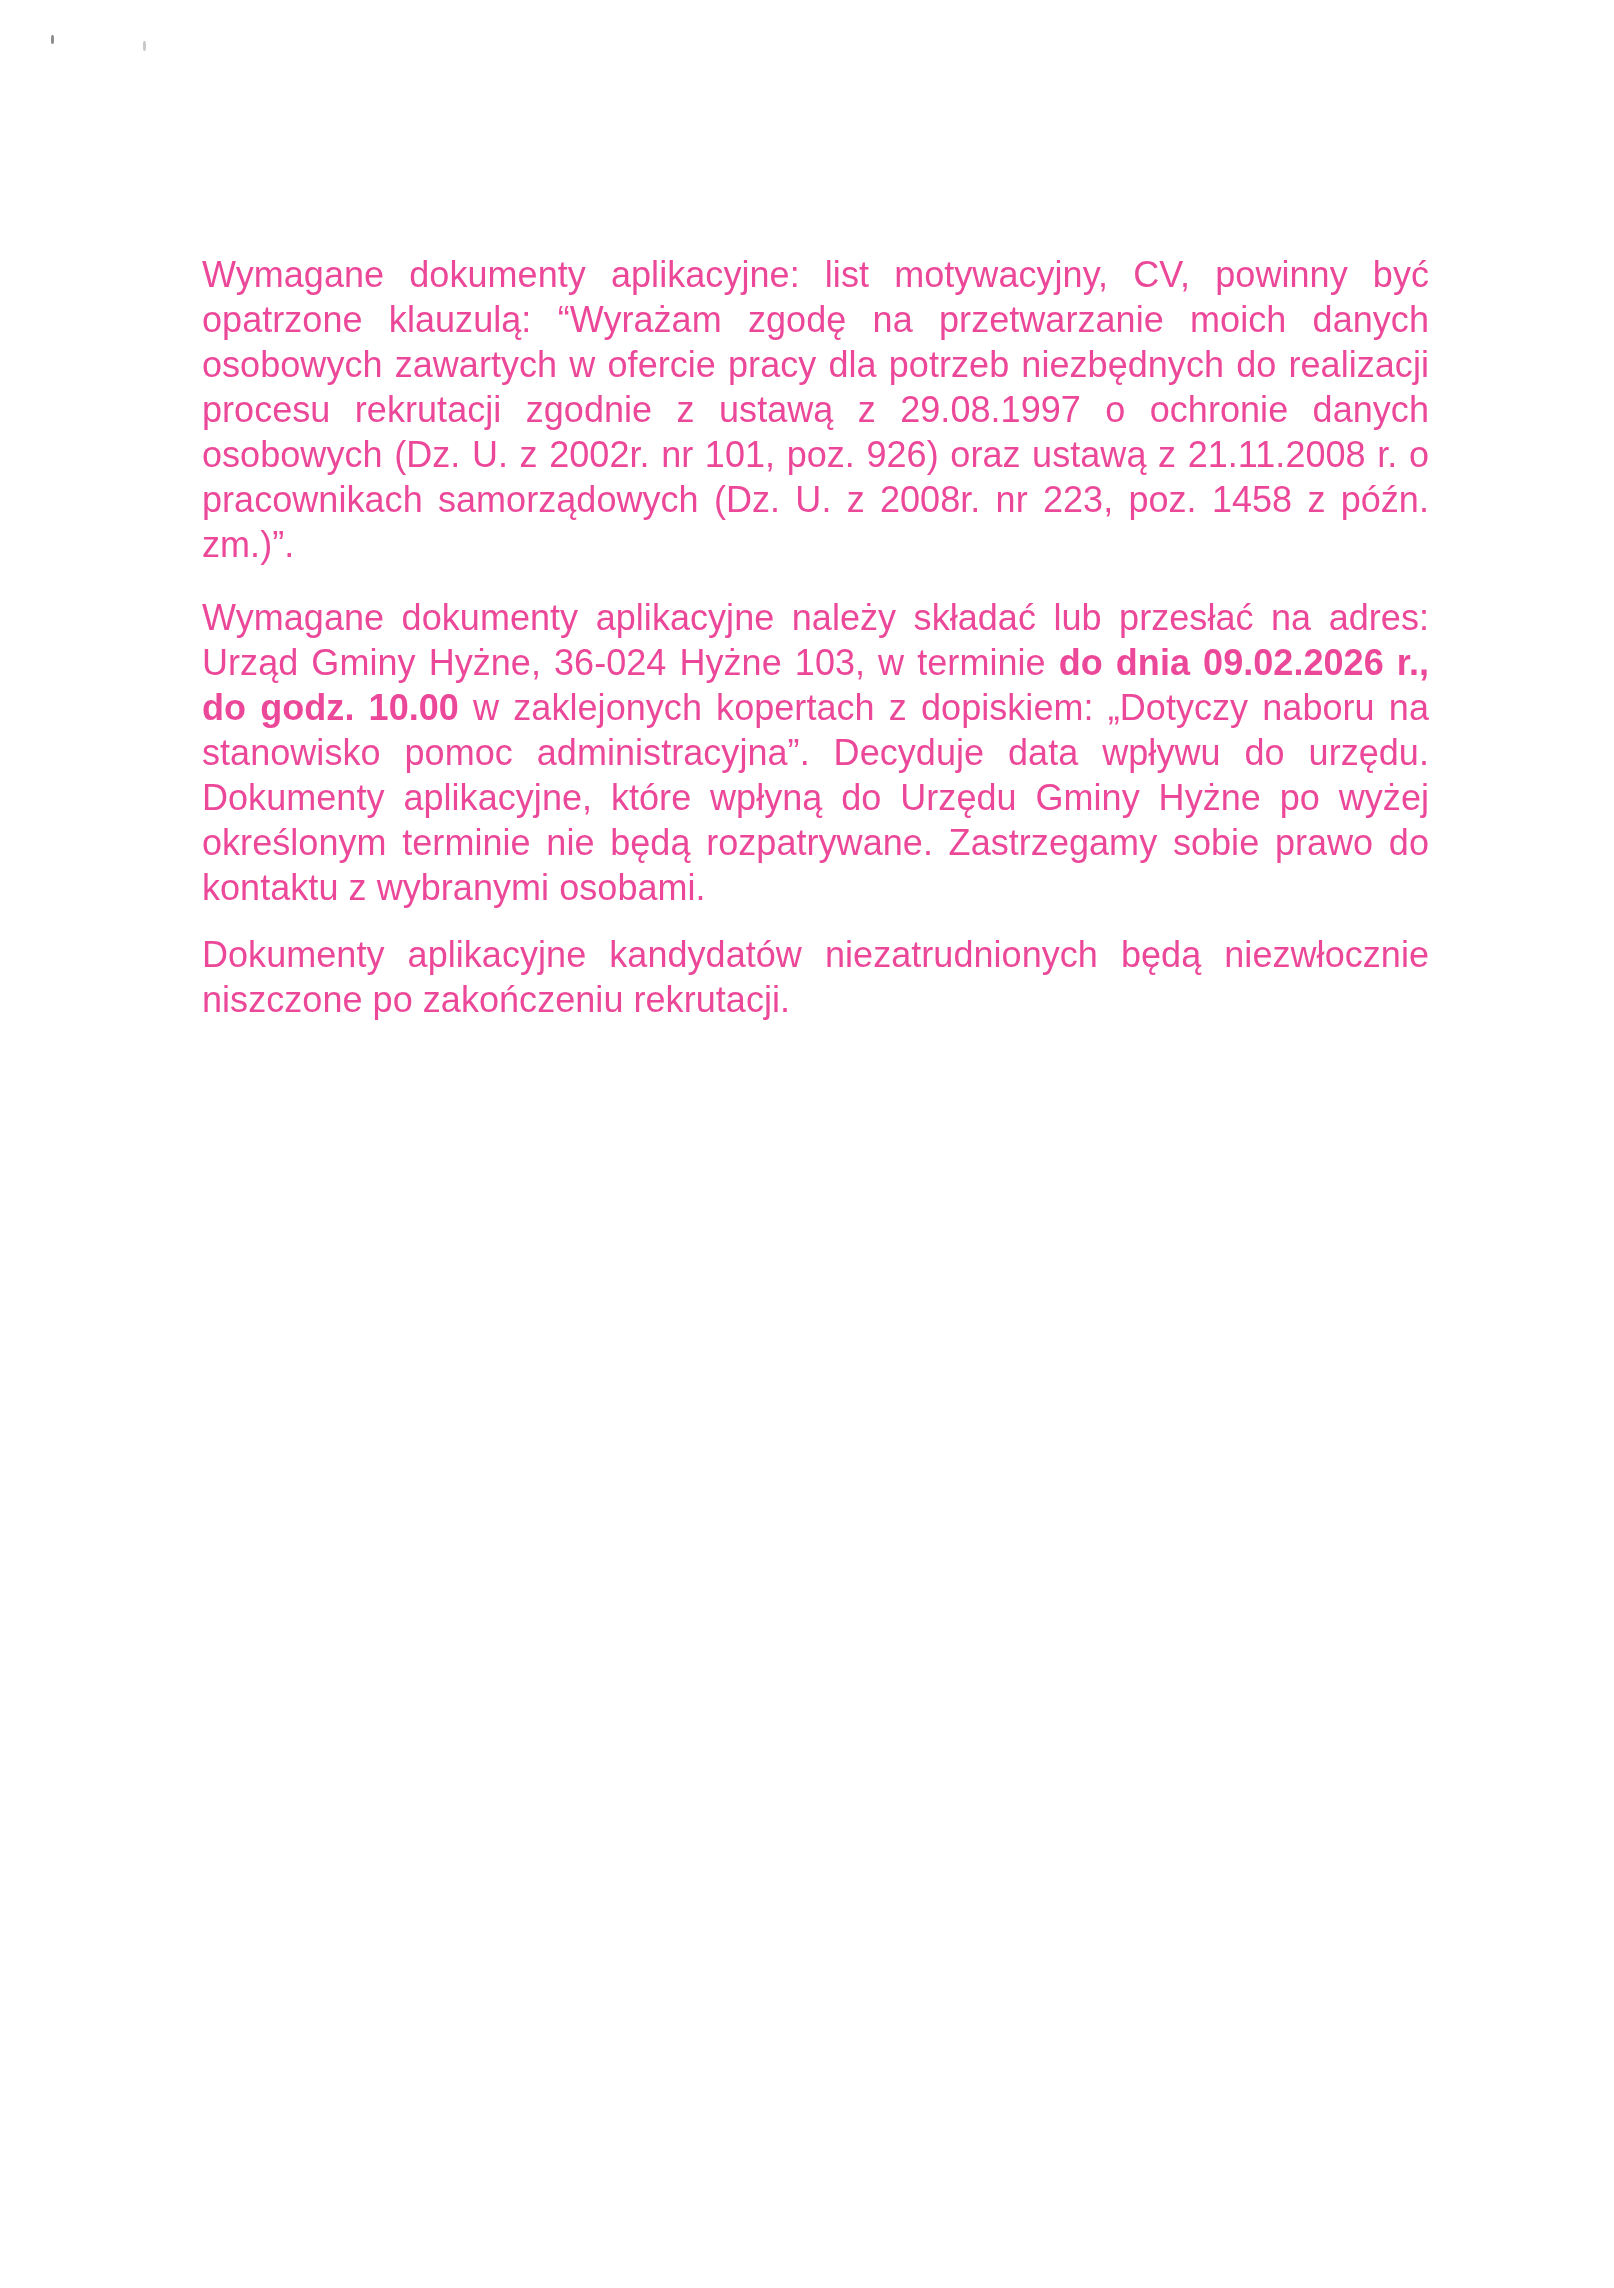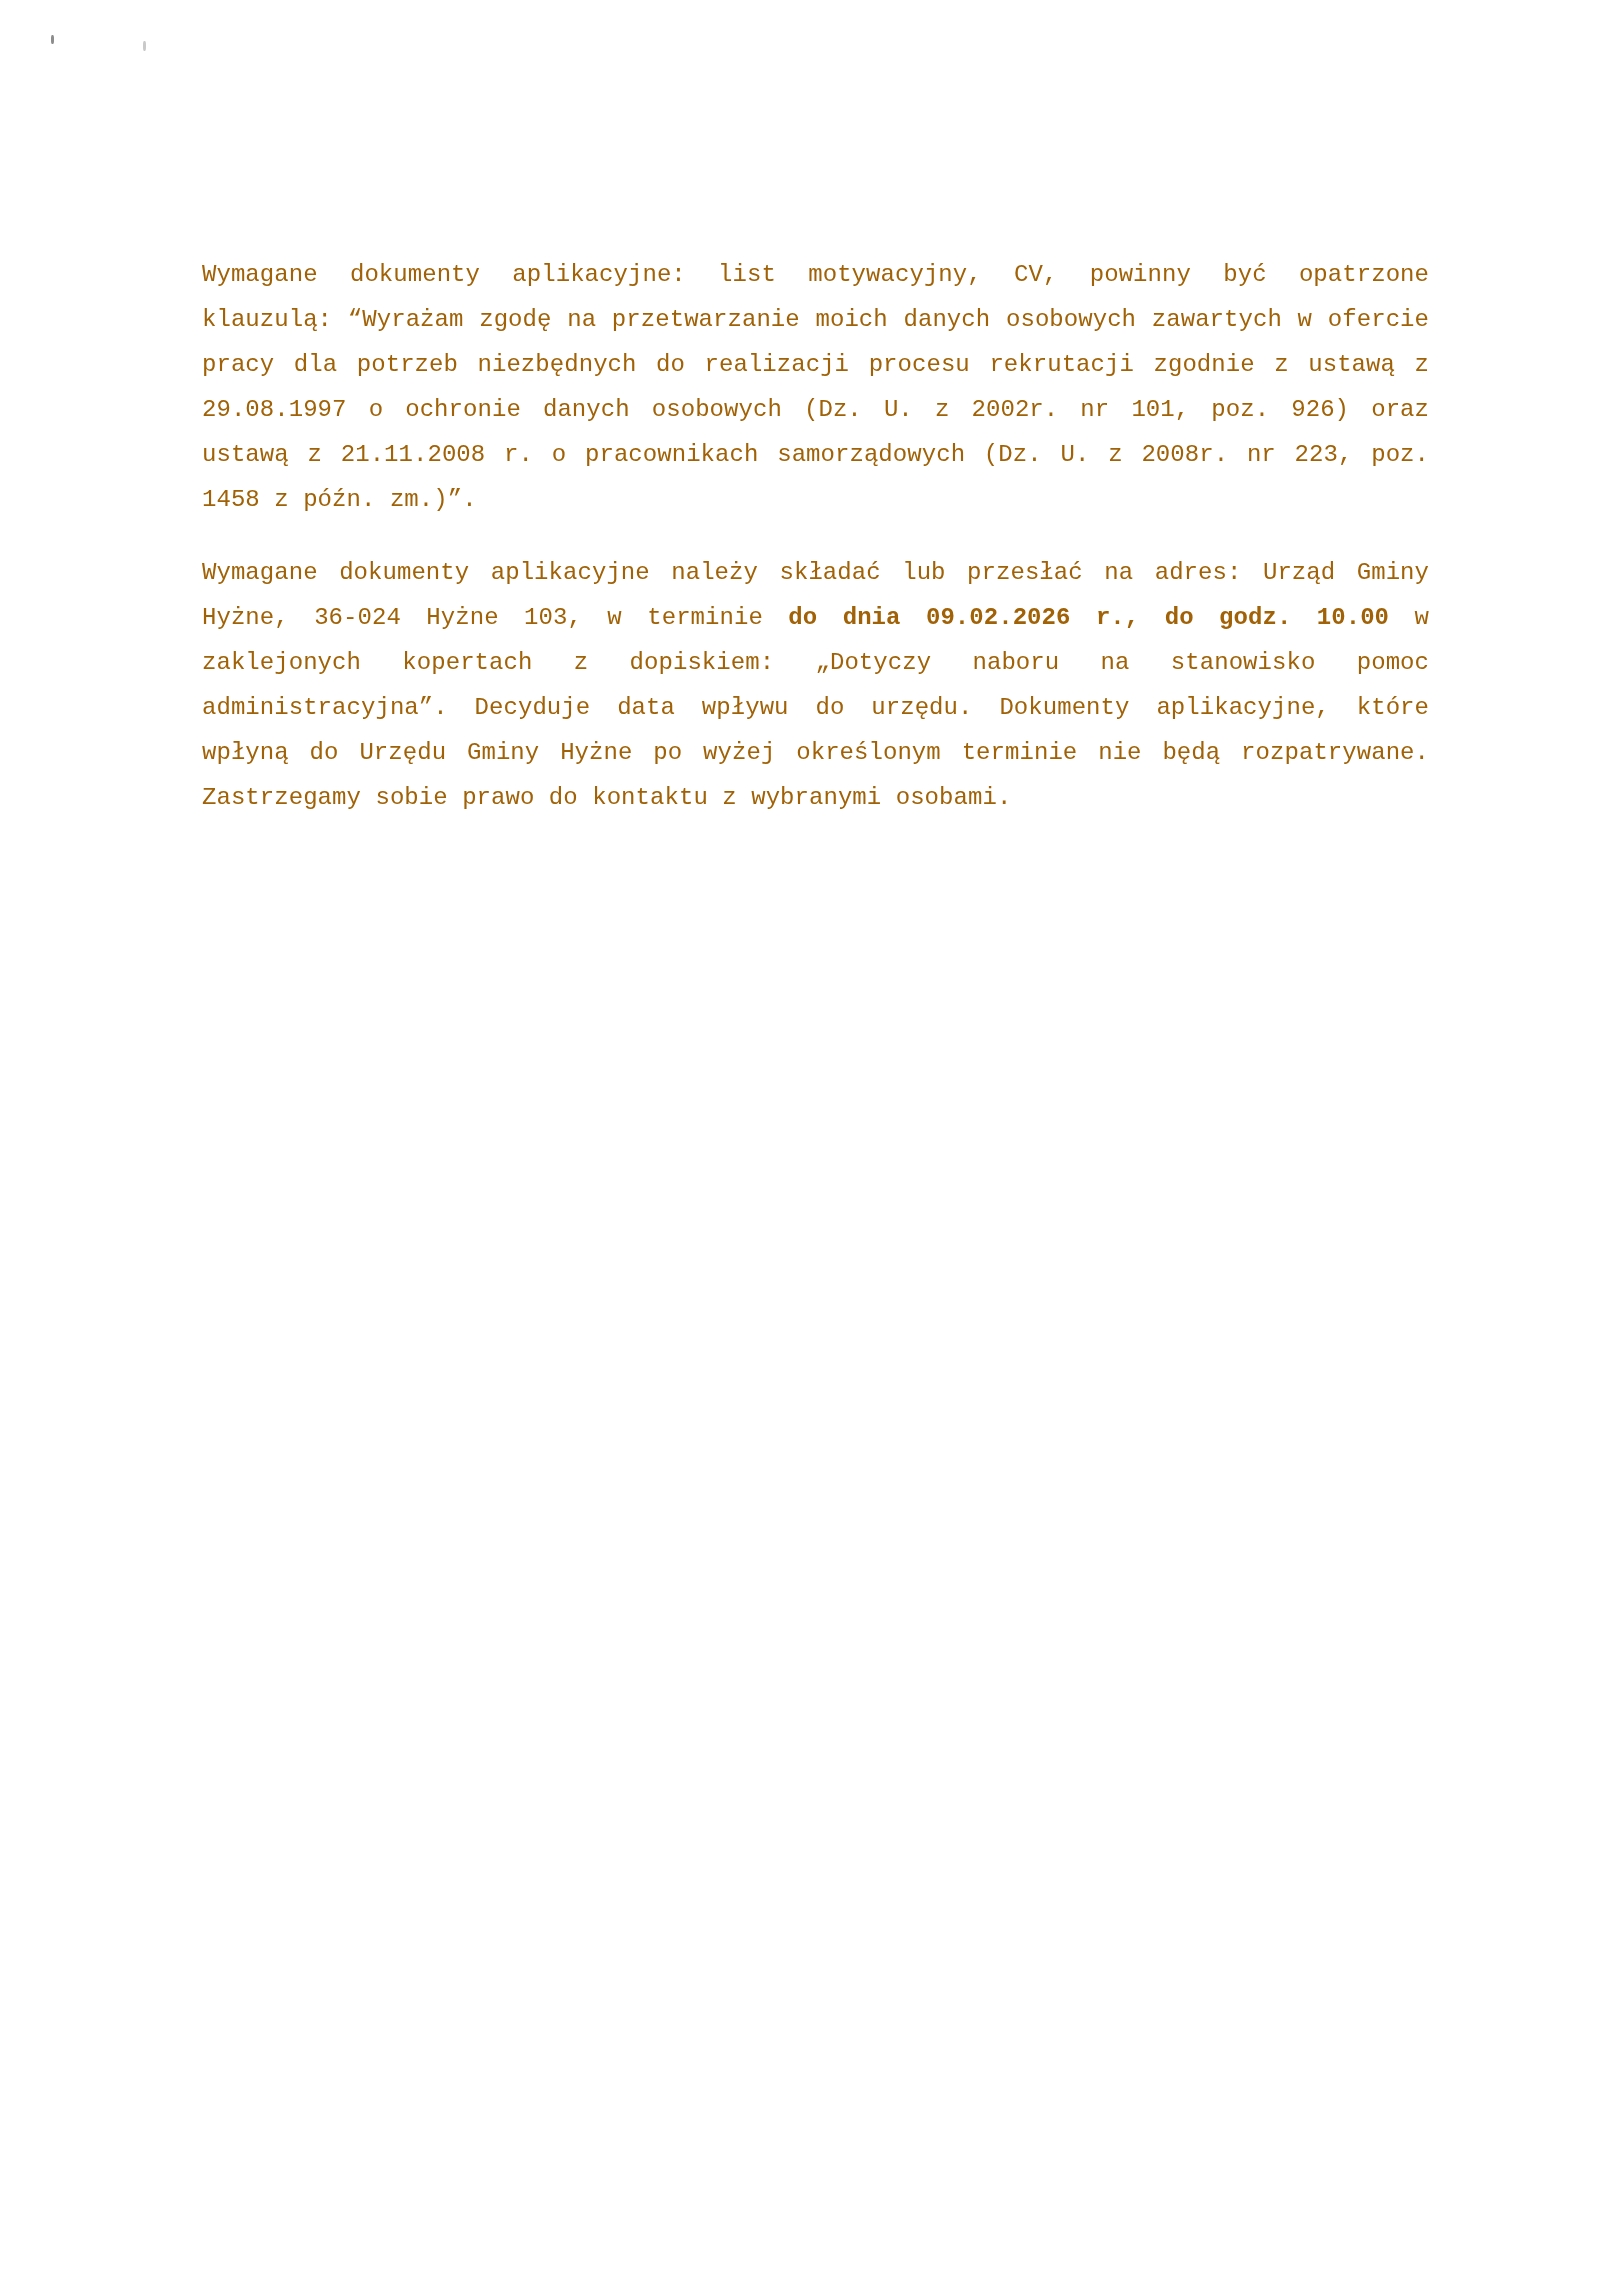--- a/index.html
+++ b/index.html
@@ -33,25 +33,24 @@
     position: absolute;
     left: 202px;
     top: 252px;
     width: 1227px;
   }
 
   .para {
     margin: 0 0 19.5px 0;
     text-align: justify;
     text-justify: inter-word;
-    color: #a16207;
-    font-size: 24px;
+    color: #ec4899;
+    font-size: 36px;
     line-height: 45px;
     letter-spacing: 0.05px;
-    font-family: Liberation Mono, monospace;
     -webkit-font-smoothing: antialiased;
   }
   .para:last-child { margin-bottom: 0; }
 
   .bold { font-weight: 700; }
 
   
   #para-1 { margin-bottom: 20.5px; }
   #para-2 { margin-bottom: 21.5px; margin-top: 28px; }
   #para-3 { margin-bottom: 21.5px; }
@@ -67,16 +66,17 @@
   <span class="speck s2"></span>
 
   <div id="doc-body">
 
     <p class="para" id="para-1">Wymagane dokumenty aplikacyjne: list motywacyjny, CV, powinny być opatrzone klauzulą: “Wyrażam zgodę na przetwarzanie moich danych osobowych zawartych w ofercie pracy dla potrzeb niezbędnych do realizacji procesu rekrutacji zgodnie z ustawą z 29.08.1997 o ochronie danych osobowych (Dz. U. z 2002r. nr 101, poz. 926) oraz ustawą z 21.11.2008 r. o pracownikach samorządowych (Dz. U. z 2008r. nr 223, poz. 1458 z późn. zm.)”.</p>
 
     <p class="para" id="para-2"><span>Wymagane dokumenty aplikacyjne należy składać lub przesłać na adres: Urząd Gminy Hyżne, 36-024 Hyżne 103, w terminie </span><span class="bold">do dnia 09.02.2026 r., do godz. 10.00</span><span> w zaklejonych kopertach z dopiskiem: „Dotyczy naboru na stanowisko pomoc administracyjna”. Decyduje data wpływu do urzędu. Dokumenty aplikacyjne, które wpłyną do Urzędu Gminy Hyżne po wyżej określonym terminie nie będą rozpatrywane. Zastrzegamy sobie prawo do kontaktu z wybranymi osobami.</span></p>
 
 
 
+    <p class="para" id="para-5">Dokumenty aplikacyjne kandydatów niezatrudnionych będą niezwłocznie niszczone po zakończeniu rekrutacji.</p>
 
   </div>
 </div>
 
 
 </body></html>

